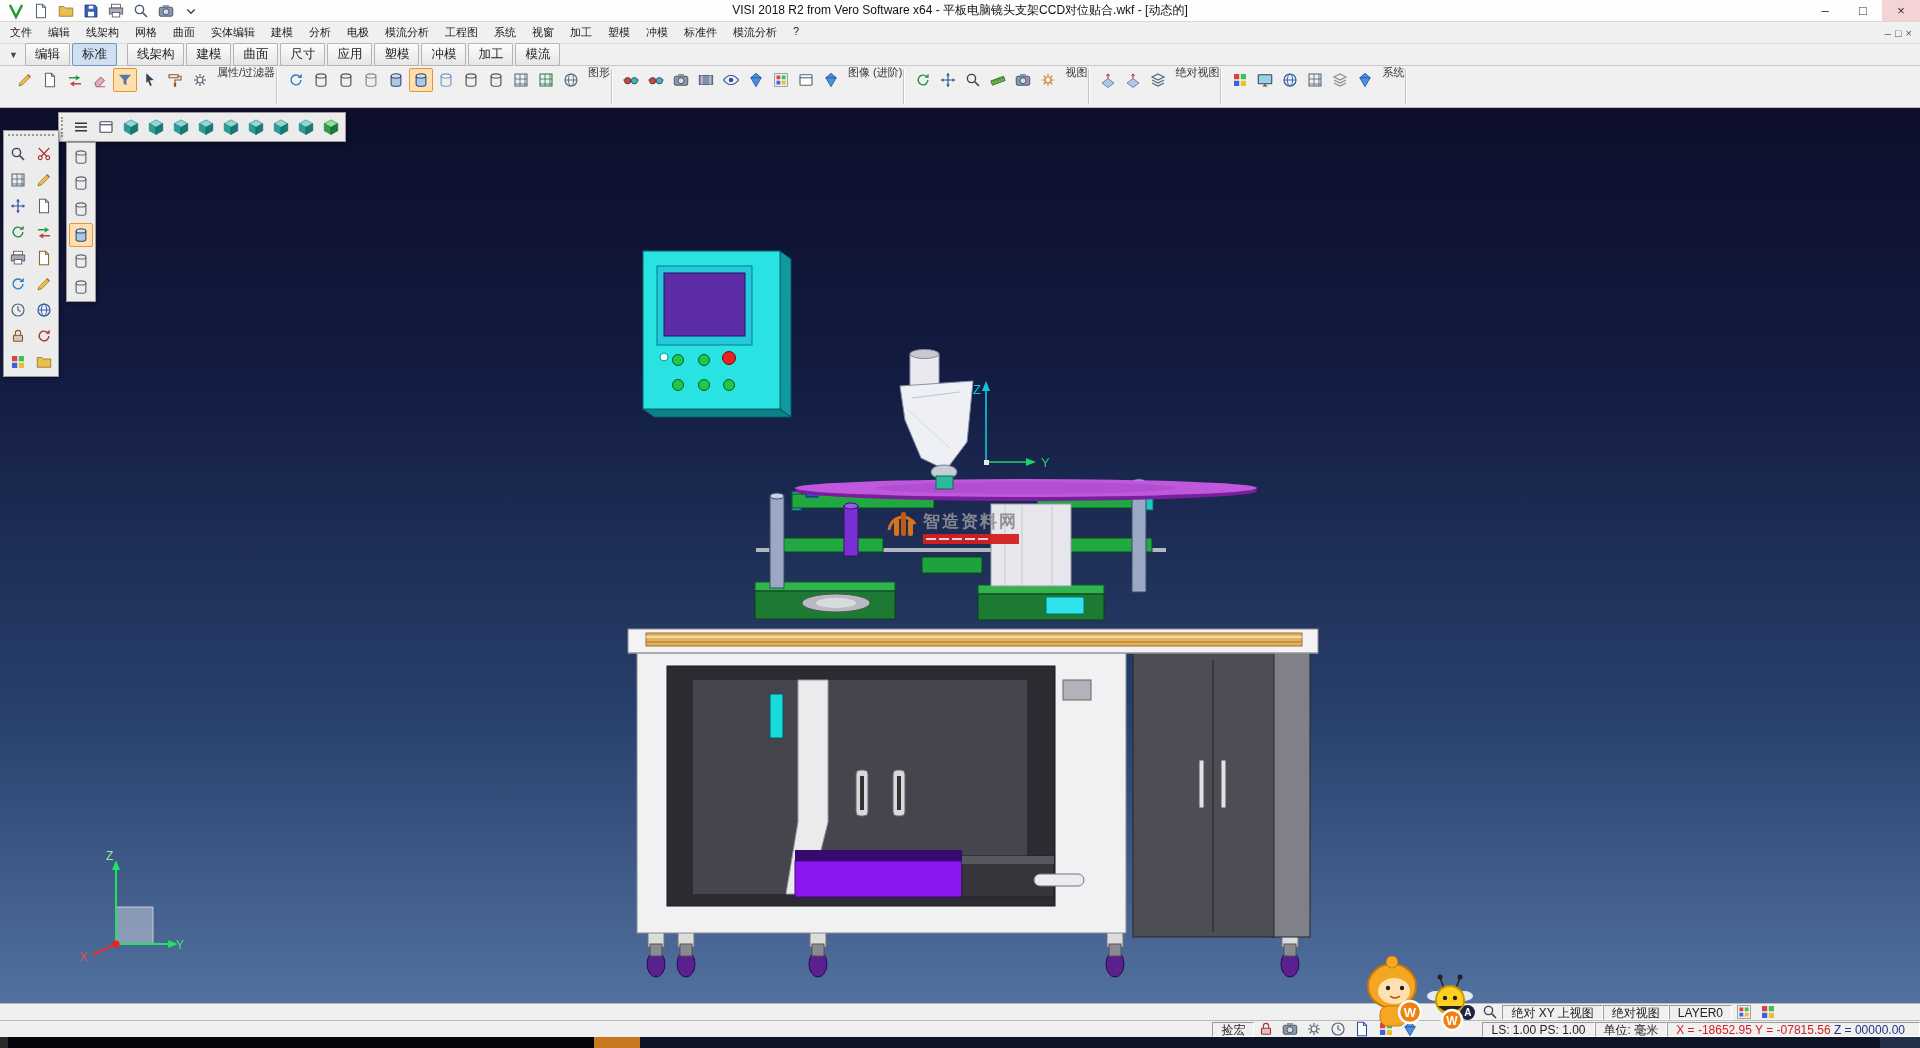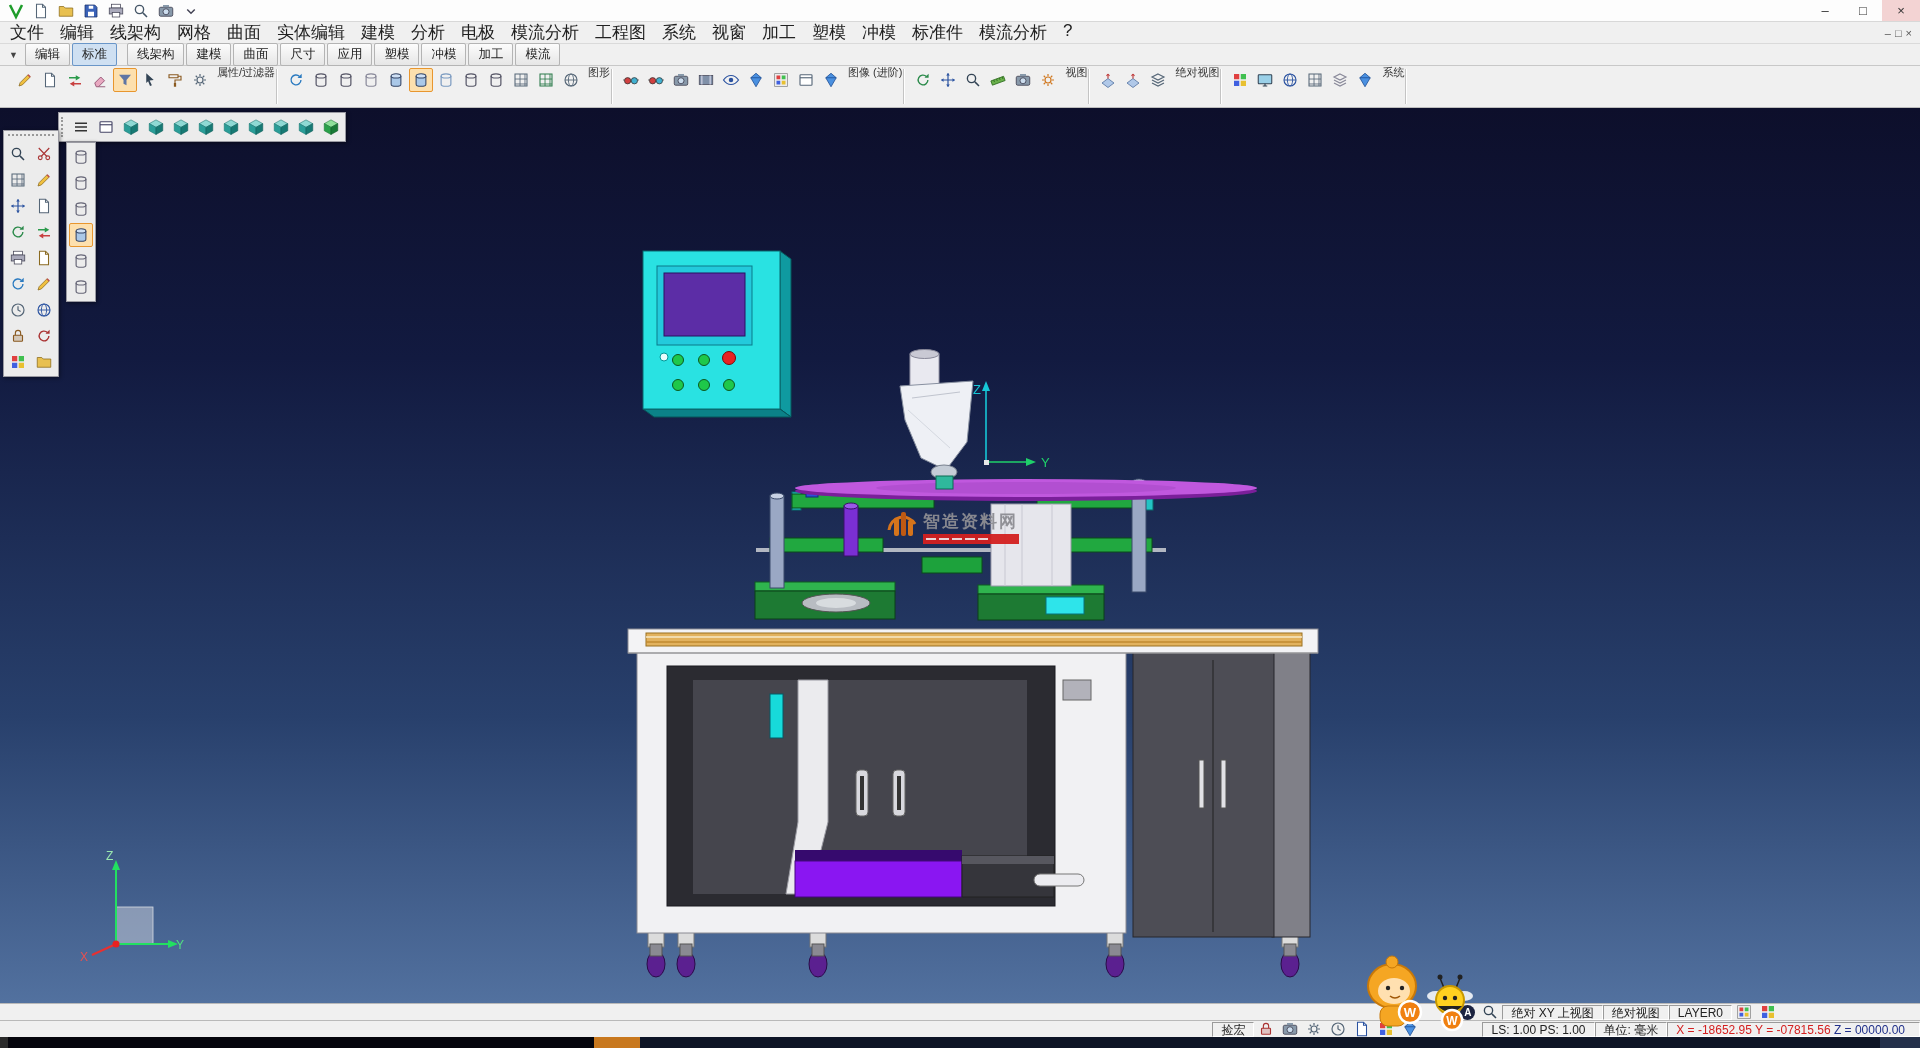--- a/index.html
+++ b/index.html
@@ -5,21 +5,21 @@
   *{margin:0;padding:0;box-sizing:border-box}
   html,body{width:1920px;height:1048px;overflow:hidden;font-family:"Liberation Sans",sans-serif;font-size:12px;color:#222;background:#f0f0f0}
   
   .titlebar{height:22px;display:flex;align-items:center;background:#fdfdfd;border-bottom:1px solid #d8d8d8;position:relative}
   .qa{display:flex;align-items:center;gap:1px;padding-left:4px;z-index:2}
   .title-text{position:absolute;left:0;right:0;text-align:center;font-size:12px;color:#111;pointer-events:none}
   .win-controls{margin-left:auto;display:flex;z-index:2}
   .win-btn{width:38px;height:21px;display:flex;align-items:center;justify-content:center;font-size:13px;color:#333}
   .win-btn.close{background:#f3d3d3}
   .menubar{height:22px;display:flex;align-items:center;background:#f0f0f0;border-bottom:1px solid #dadada;padding-left:2px}
-  .menu-item{padding:3px 8px;font-size:17px;white-space:nowrap}
+  .menu-item{padding:3px 8px;font-size:11px;white-space:nowrap}
   .mdi{margin-left:auto;display:flex;gap:4px;padding-right:8px;color:#555;font-size:11px}
   .tabbar{height:22px;display:flex;align-items:center;background:#f0f0f0;border-bottom:1px solid #c8c8c8;padding-left:4px;gap:2px}
   .tab-drop{font-size:9px;color:#444;padding:0 5px}
   .tab{padding:2px 9px;border:1px solid #b4b4b4;background:linear-gradient(#fcfcfc,#e6e6e6);border-radius:2px;font-size:12.5px;white-space:nowrap}
   .tab.active{background:#cfe0f2;border-color:#6a96c8}
   .tab-gap{width:6px}
   .toolbar{height:42px;background:#f0f0f0;border-bottom:1px solid #bdbdbd;display:flex;align-items:stretch;padding-left:8px}
   .tb-group{display:flex;flex-direction:row}
   .tb-icons{display:flex;align-items:center;height:28px;gap:1px;padding:1px 5px}
   .tb-label{text-align:center;font-size:11px;color:#333;height:13px;line-height:12px;white-space:nowrap}
@@ -274,20 +274,21 @@
         <svg viewBox="0 0 24 24">
           <use href="#sym-camera"></use>
         </svg>
       </span>
       <span class="tbi" style="color: rgb(68, 68, 85);">
         <svg viewBox="0 0 24 24">
           <use href="#sym-chev"></use>
         </svg>
       </span>
     </div>
+  <div class="title-text">VISI 2018 R2 from Vero Software x64 - 平板电脑镜头支架CCD对位贴合.wkf - [动态的]</div>
   <div class="win-controls">
     <span class="win-btn">–</span>
     <span class="win-btn">□</span>
     <span class="win-btn close">×</span>
   </div>
 </div>
 
 <div class="menubar">
   <span style="display:flex">
       <span class="menu-item">文件</span>

